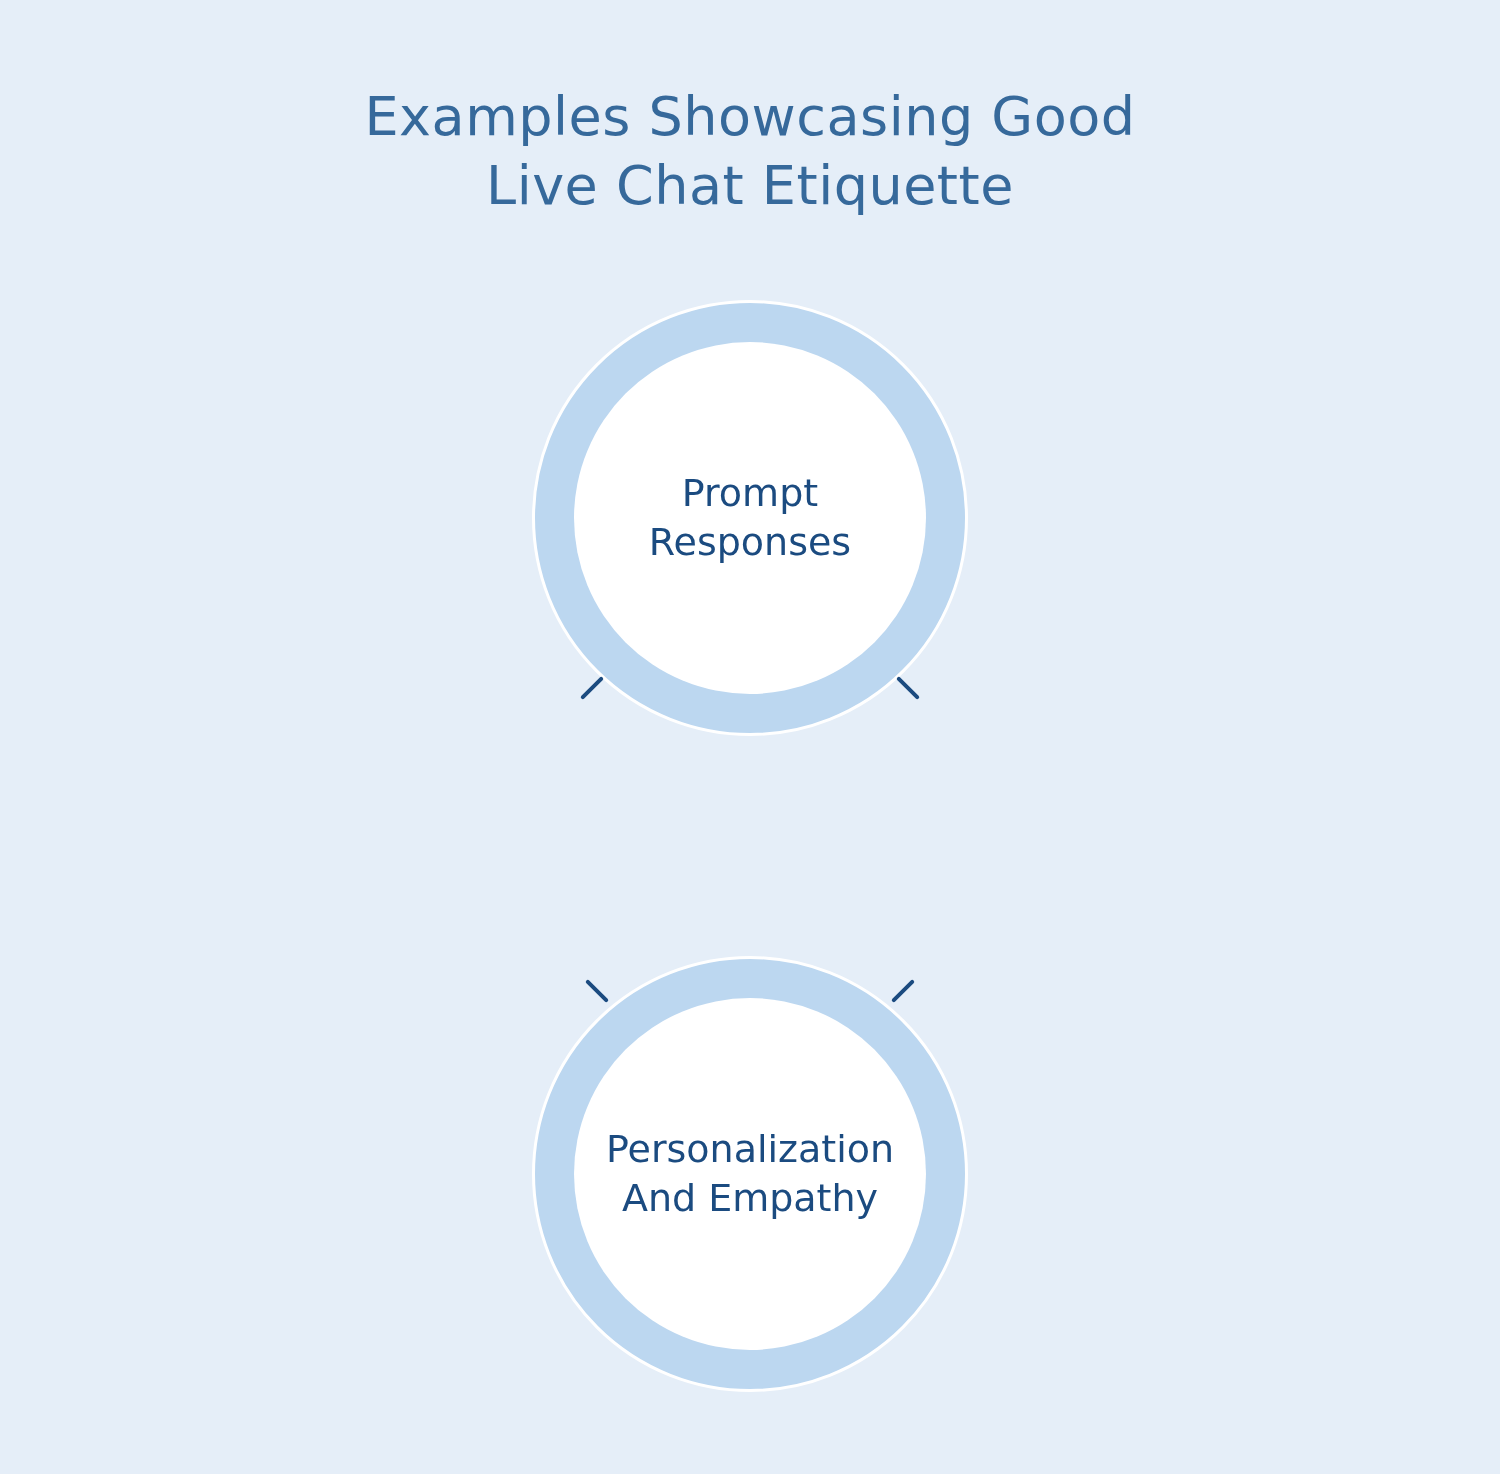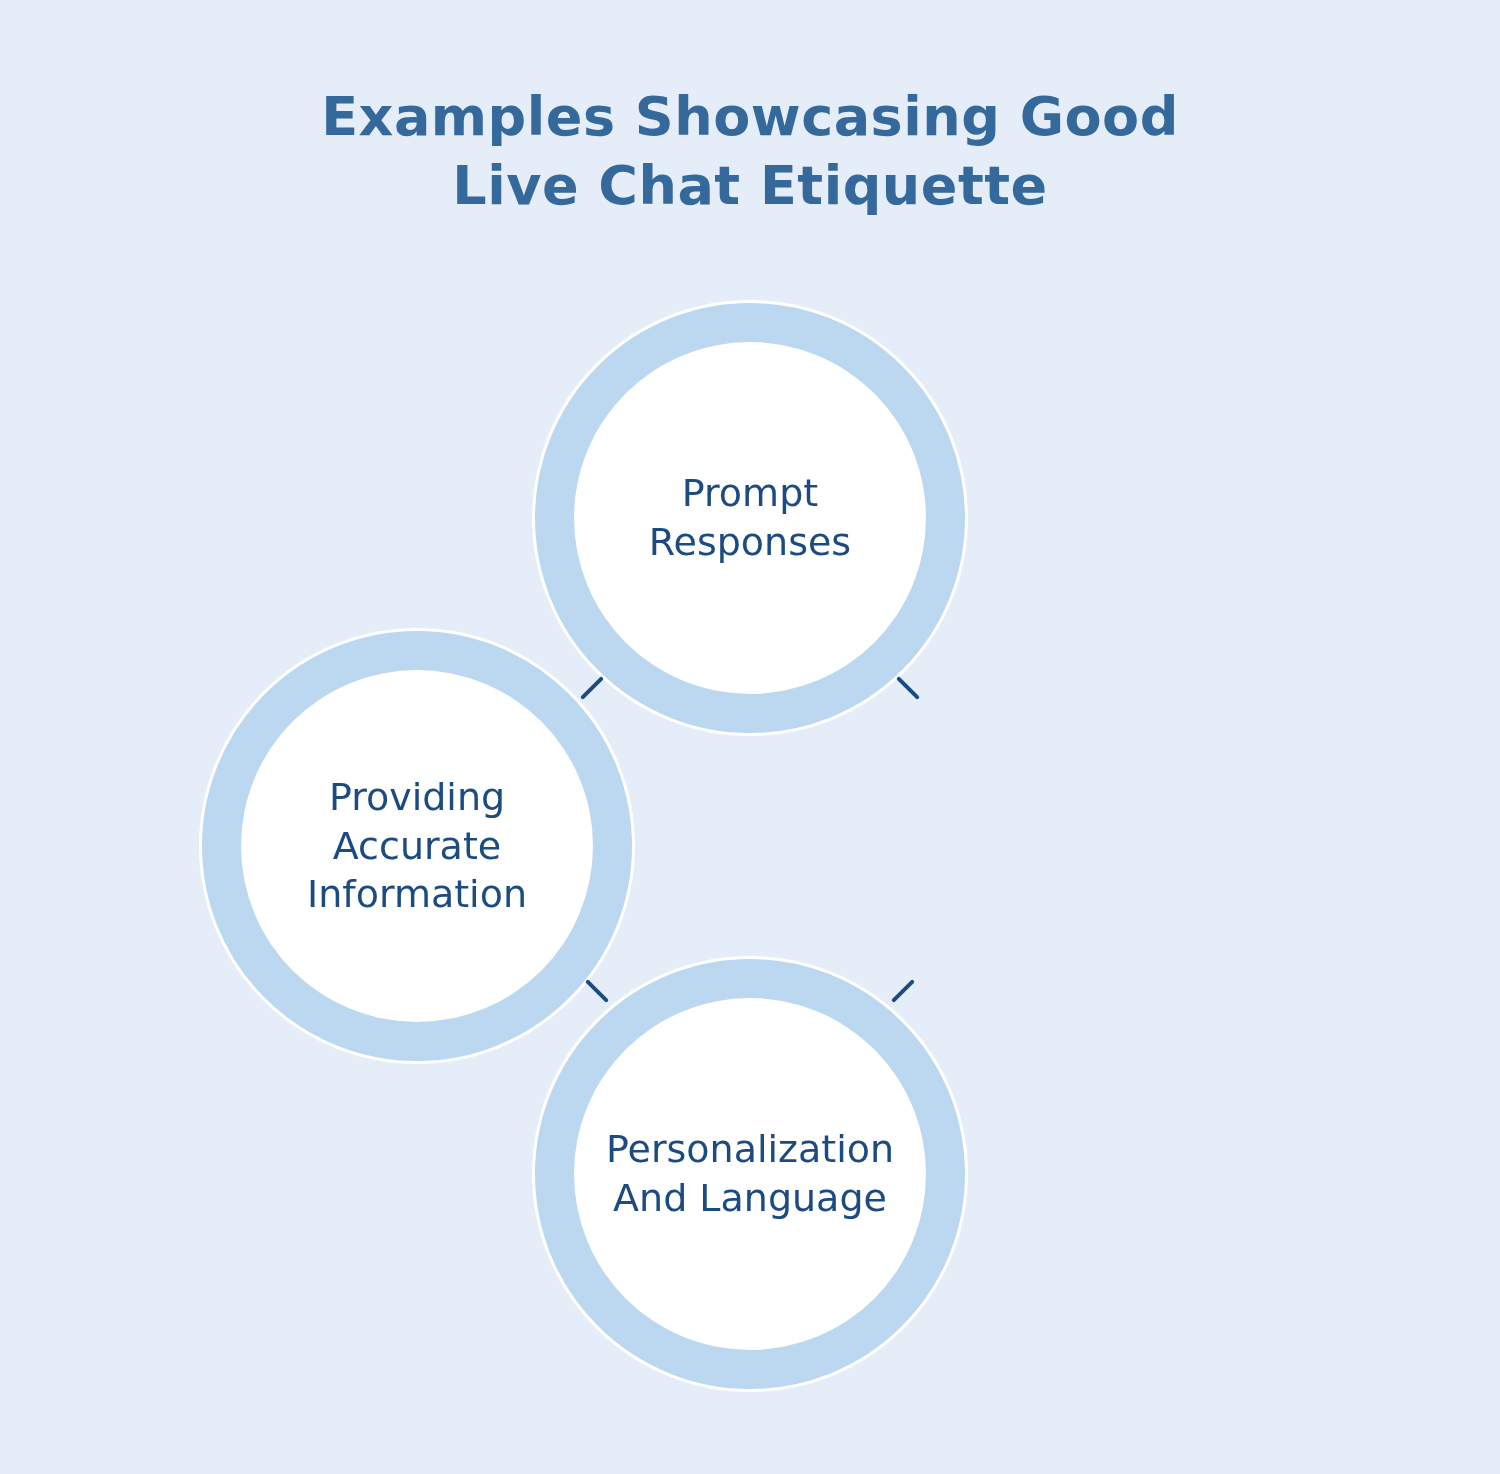--- a/index.html
+++ b/index.html
@@ -15,21 +15,21 @@
     font-family: "DejaVu Sans", "Liberation Sans", sans-serif;
   }
   .title {
     position: absolute;
     top: 82px;
     left: 0;
     width: 100%;
     margin: 0;
     text-align: center;
     font-size: 54px;
-    font-weight: bold;
+    font-weight: normal;
     line-height: 1.28;
     letter-spacing: 0.5px;
     color: #36699b;
     white-space: pre-line;
   }
   .node {
     position: absolute;
     width: 436px;
     height: 436px;
     box-sizing: border-box;
@@ -82,33 +82,26 @@
   <h1 class="title">Examples Showcasing Good
 Live Chat Etiquette</h1>
 
   <div class="node node-top">
     <div class="node-inner">
       <span class="node-label">Prompt
 Responses</span>
     </div>
   </div>
 
-  <div class="node node-left">
-    <div class="node-inner">
-      <span class="node-label">Providing
-Accurate
-Information</span>
-    </div>
-  </div>
 
 
   <div class="node node-bottom">
     <div class="node-inner">
       <span class="node-label">Personalization
-And Language</span>
+And Empathy</span>
     </div>
   </div>
 
   <div class="connector connector-tl"></div>
   <div class="connector connector-tr"></div>
   <div class="connector connector-bl"></div>
   <div class="connector connector-br"></div>
 
 </div>
 

